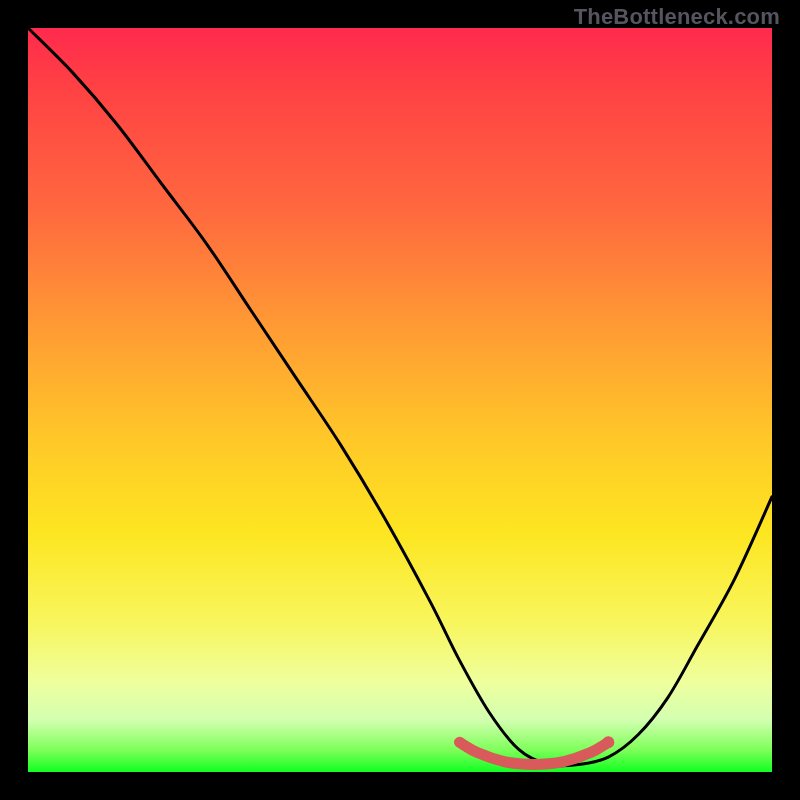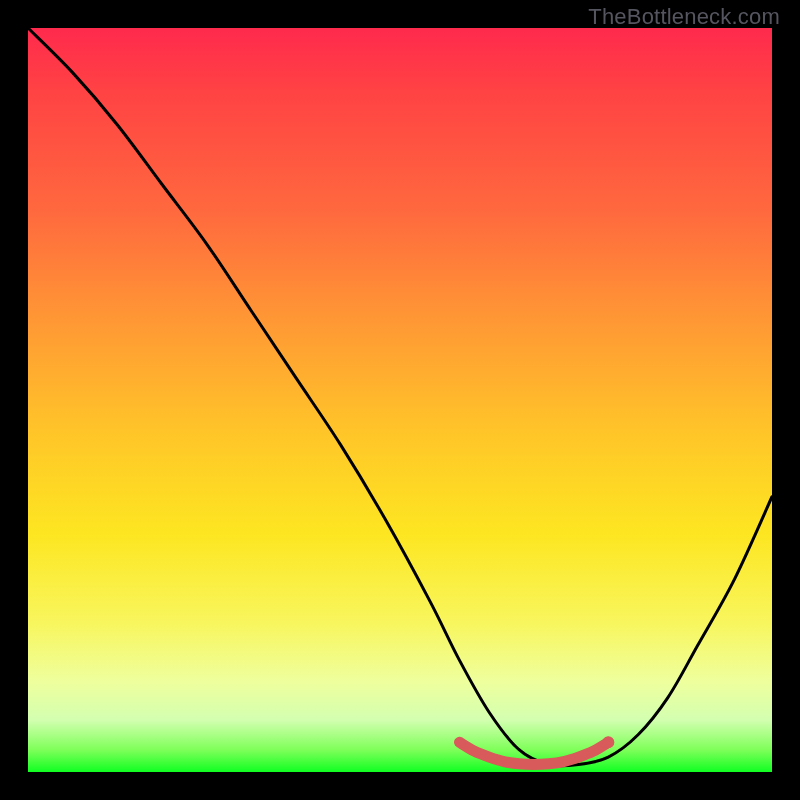--- a/index.html
+++ b/index.html
@@ -39,21 +39,21 @@
       #7fff5a 97%,
       #11ff22 100%
     );
   }
   .watermark {
     position: absolute;
     top: 4px;
     right: 20px;
     color: #555560;
     font-size: 22px;
-    font-weight: 400;
+    font-weight: 700;
     letter-spacing: 0.2px;
   }
   svg.curve {
     position: absolute;
     left: 0;
     top: 0;
     width: 744px;
     height: 744px;
   }
 </style>

